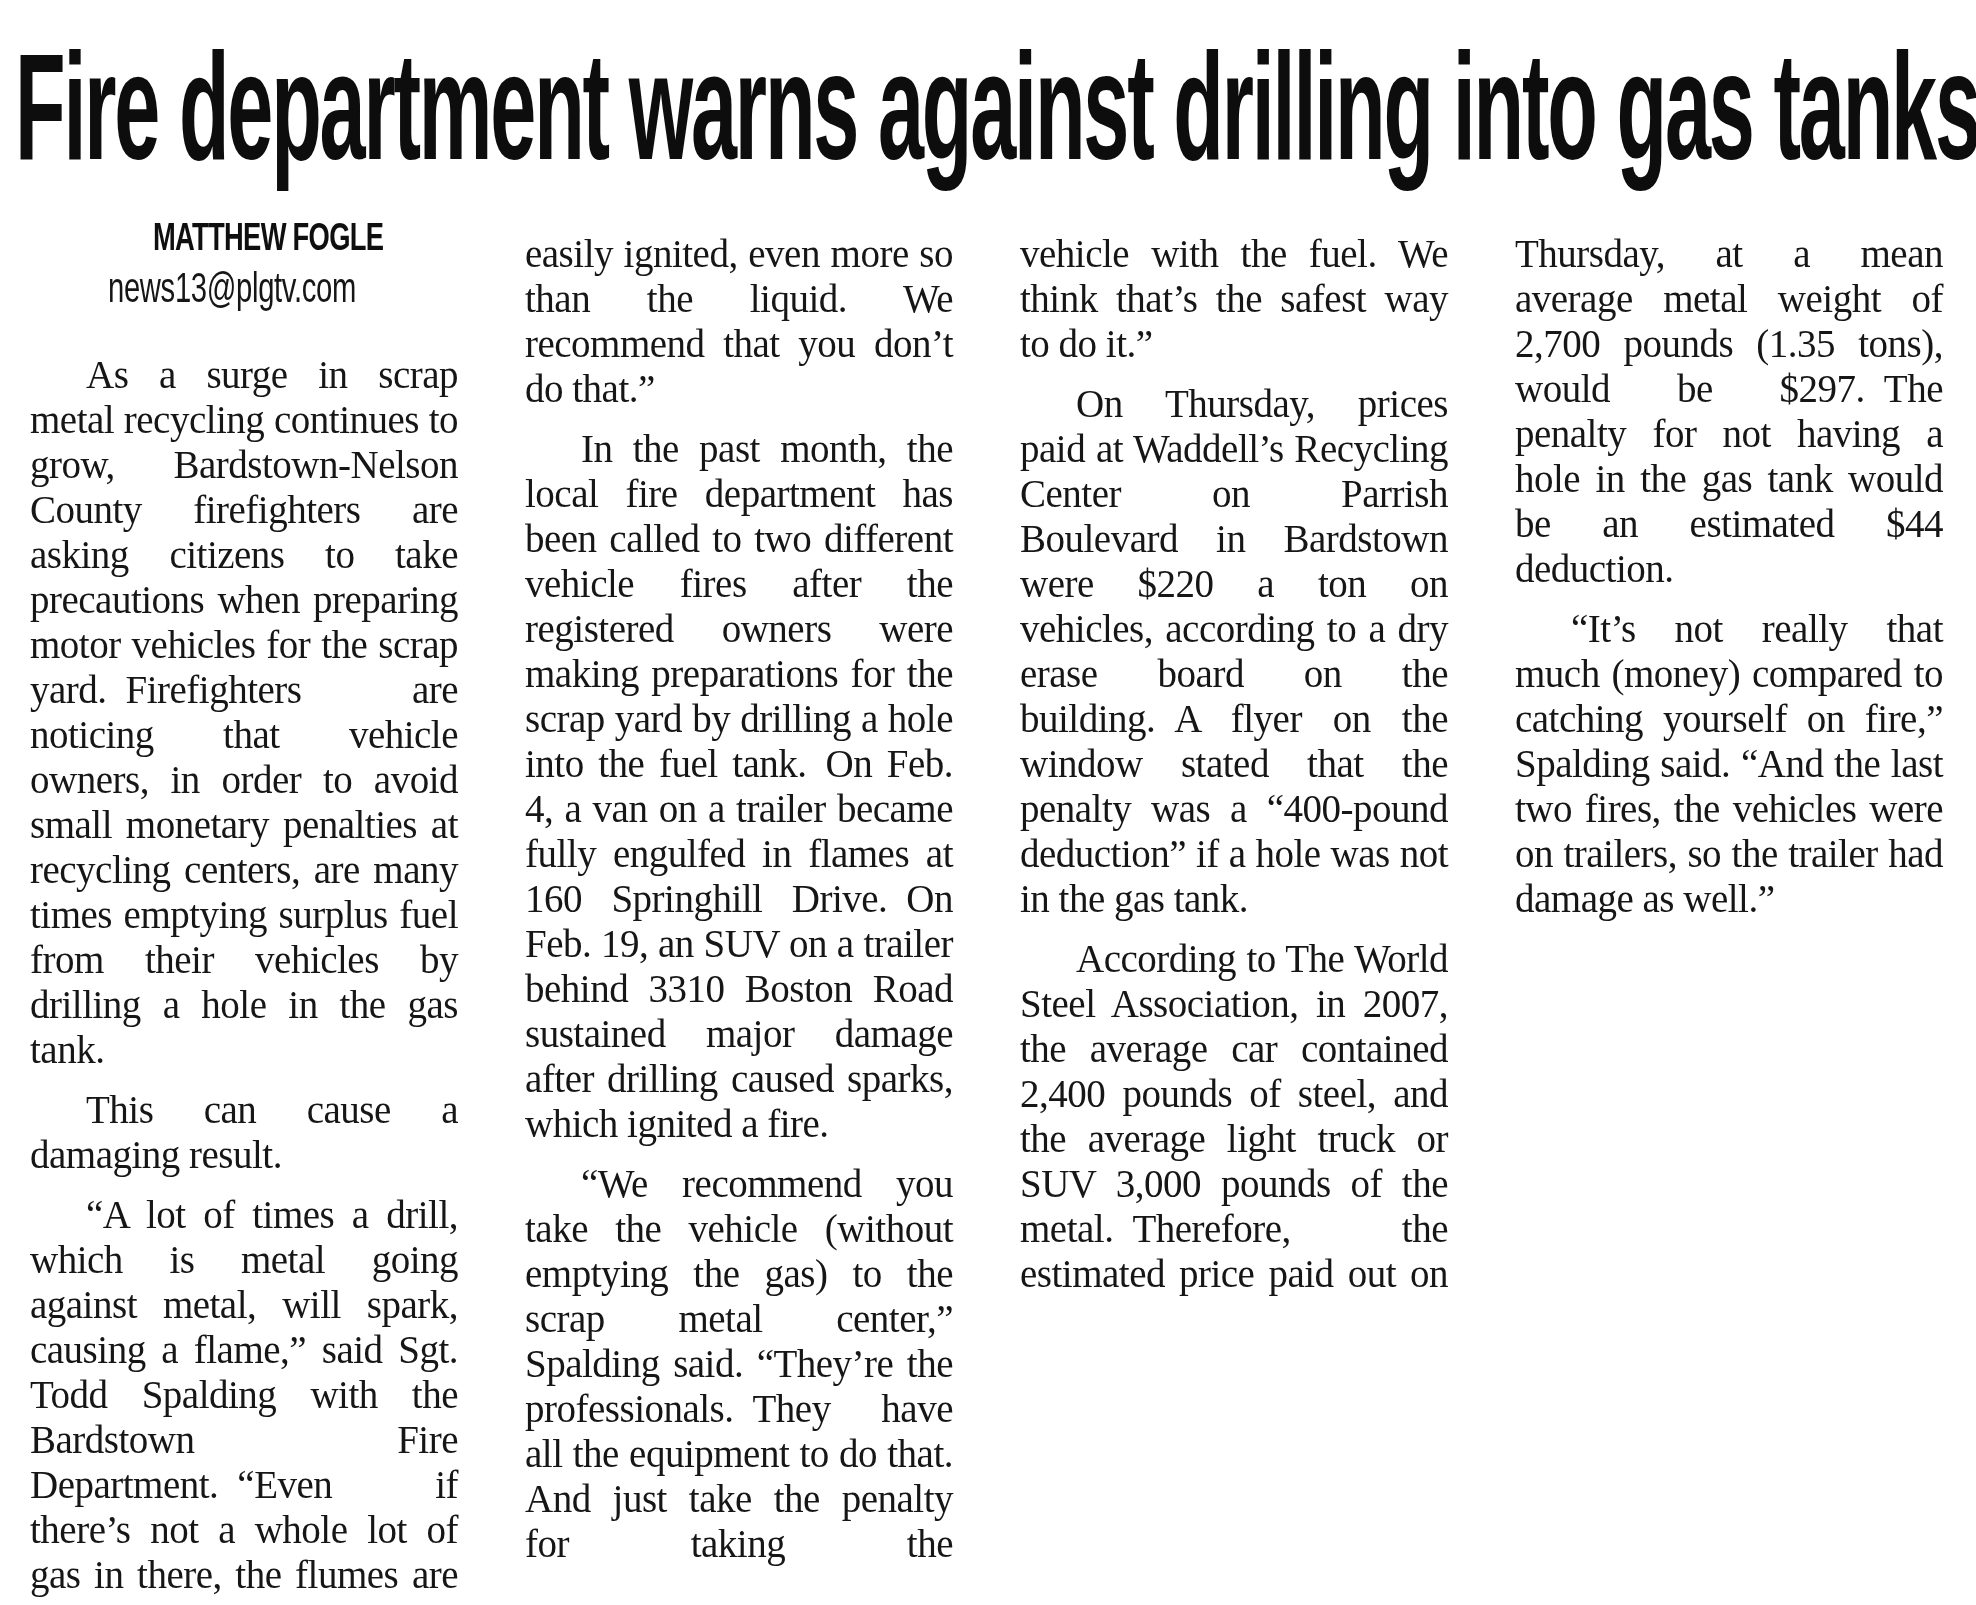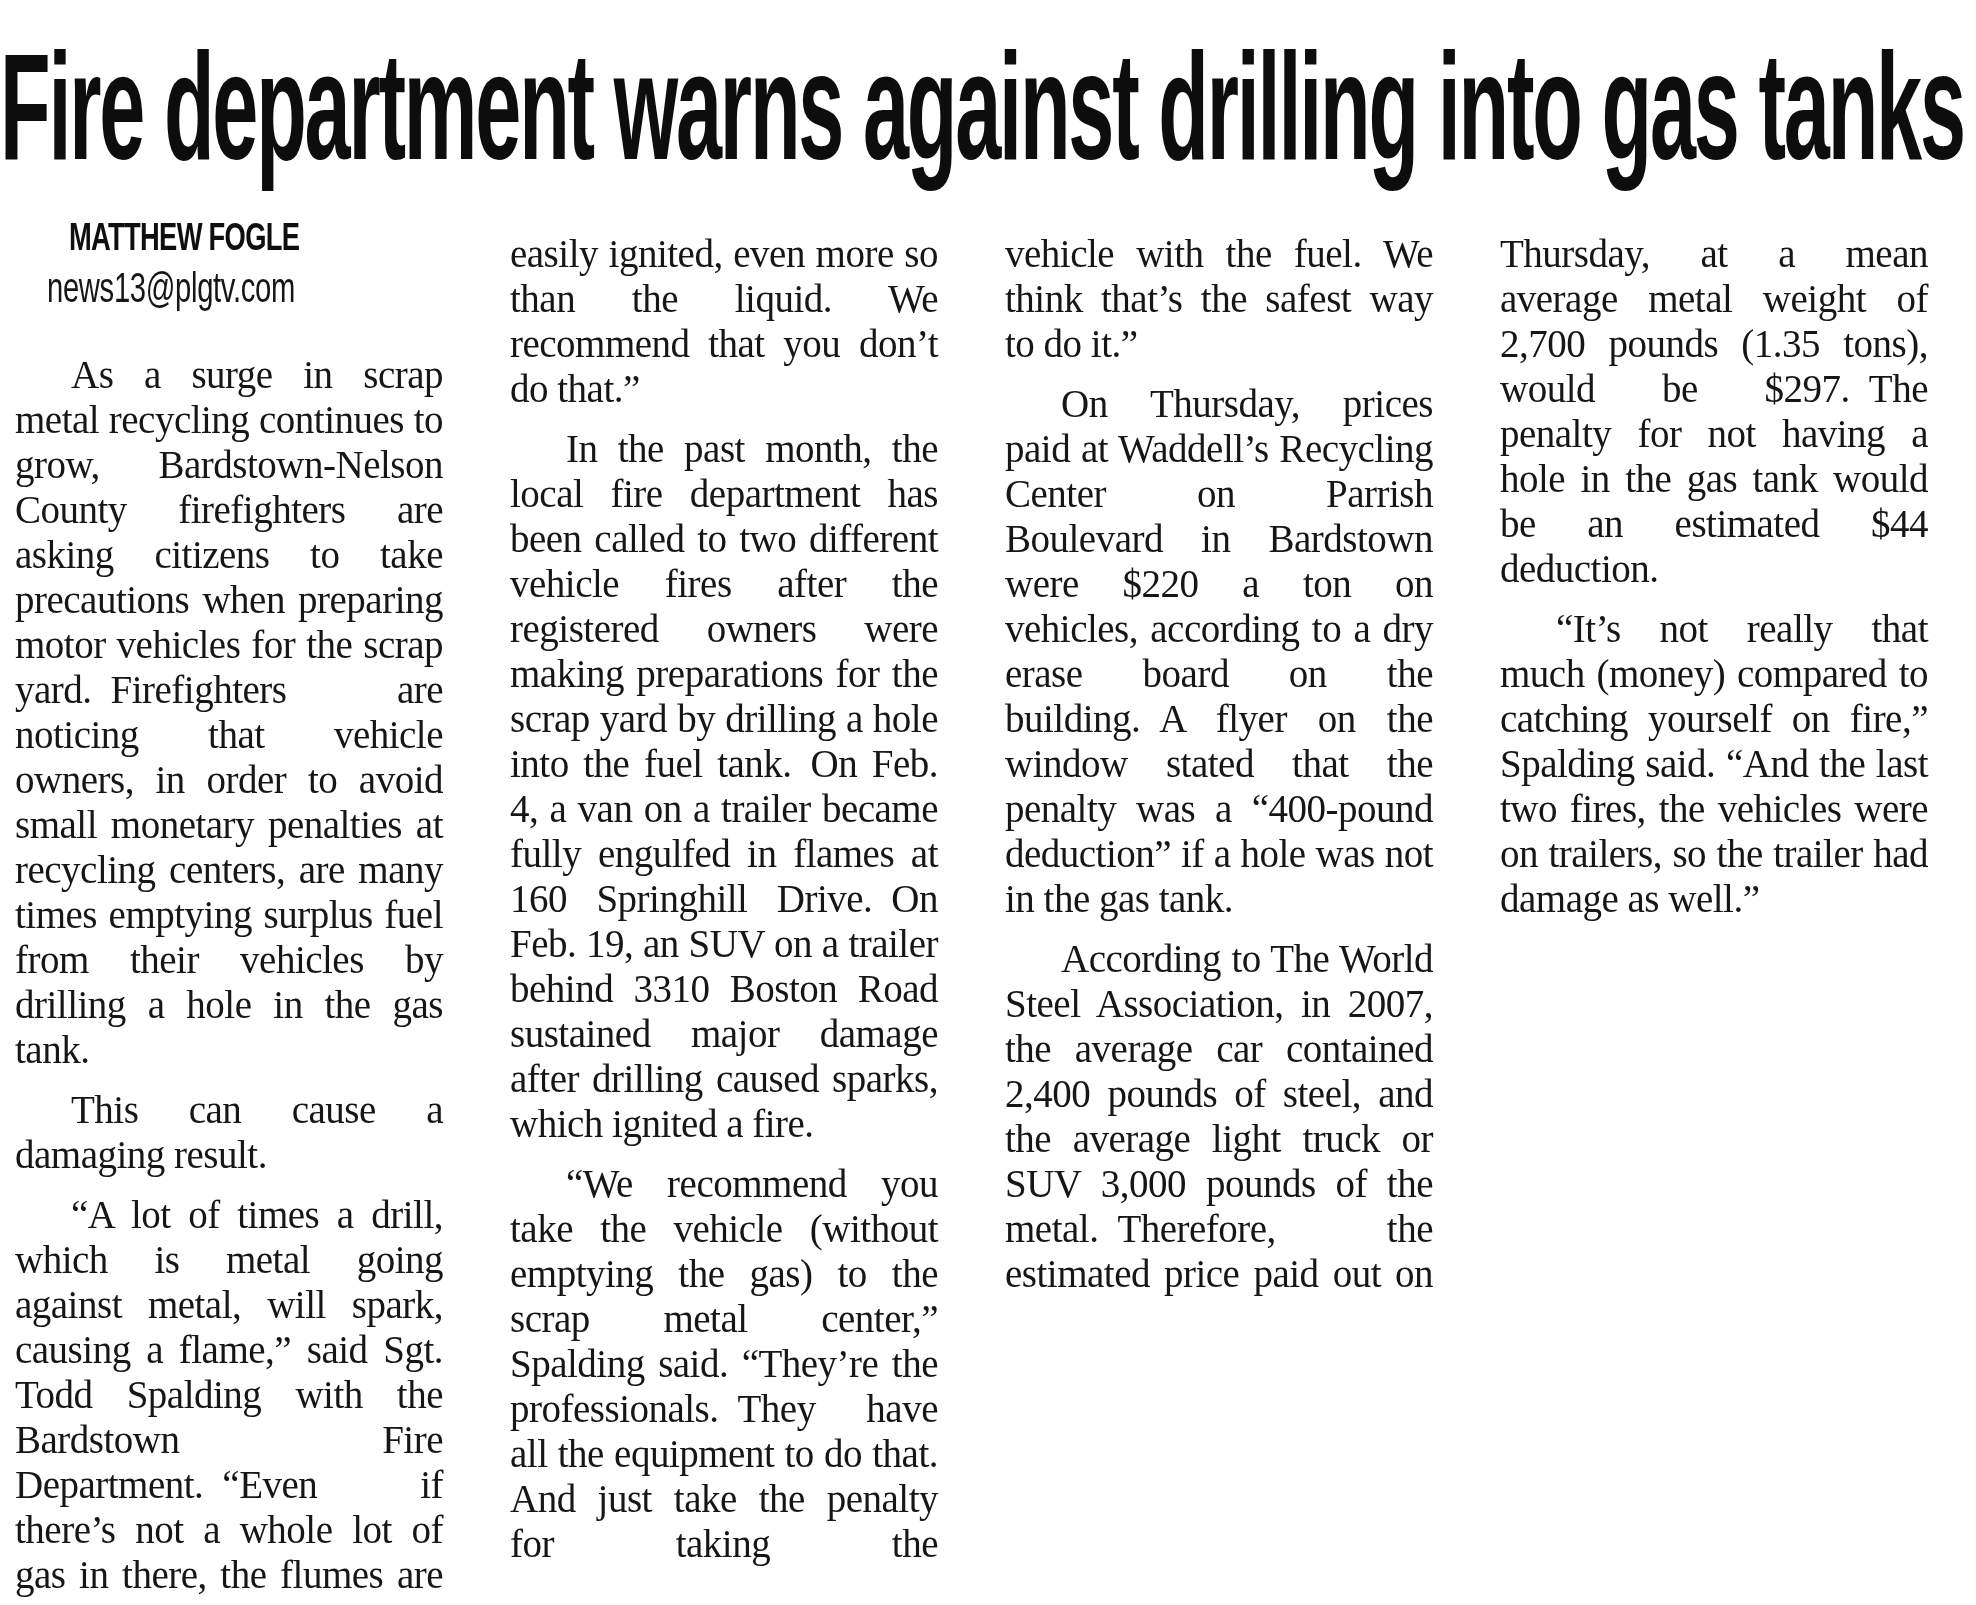--- a/index.html
+++ b/index.html
@@ -10,21 +10,21 @@
   body {
     width: 1976px;
     height: 1605px;
     overflow: hidden;
     color: #141414;
   }
   .page {
     box-sizing: border-box;
     width: 1976px;
     height: 1605px;
-    padding: 26px 8px 0 0;
+    padding: 26px 8px 0 15px;
     background: #ffffff;
   }
   .headline-wrap {
     margin: 0;
     height: 168px;
     line-height: 160px;
     overflow: visible;
     white-space: nowrap;
   }
   .headline {
@@ -48,21 +48,21 @@
     font-family: "Liberation Serif", serif;
     font-size: 39px;
     line-height: 45px;
     letter-spacing: -0.5px;
     text-align: justify;
     color: #161616;
   }
   .byline {
     margin: 0 0 40px 0;
     font-family: "Liberation Sans", sans-serif;
-    text-align: center;
+    text-align: right;
   }
   .author-line {
     line-height: 42px;
     white-space: nowrap;
   }
   .author {
     display: inline-block;
     font-weight: 700;
     font-size: 38px;
     letter-spacing: -1px;

